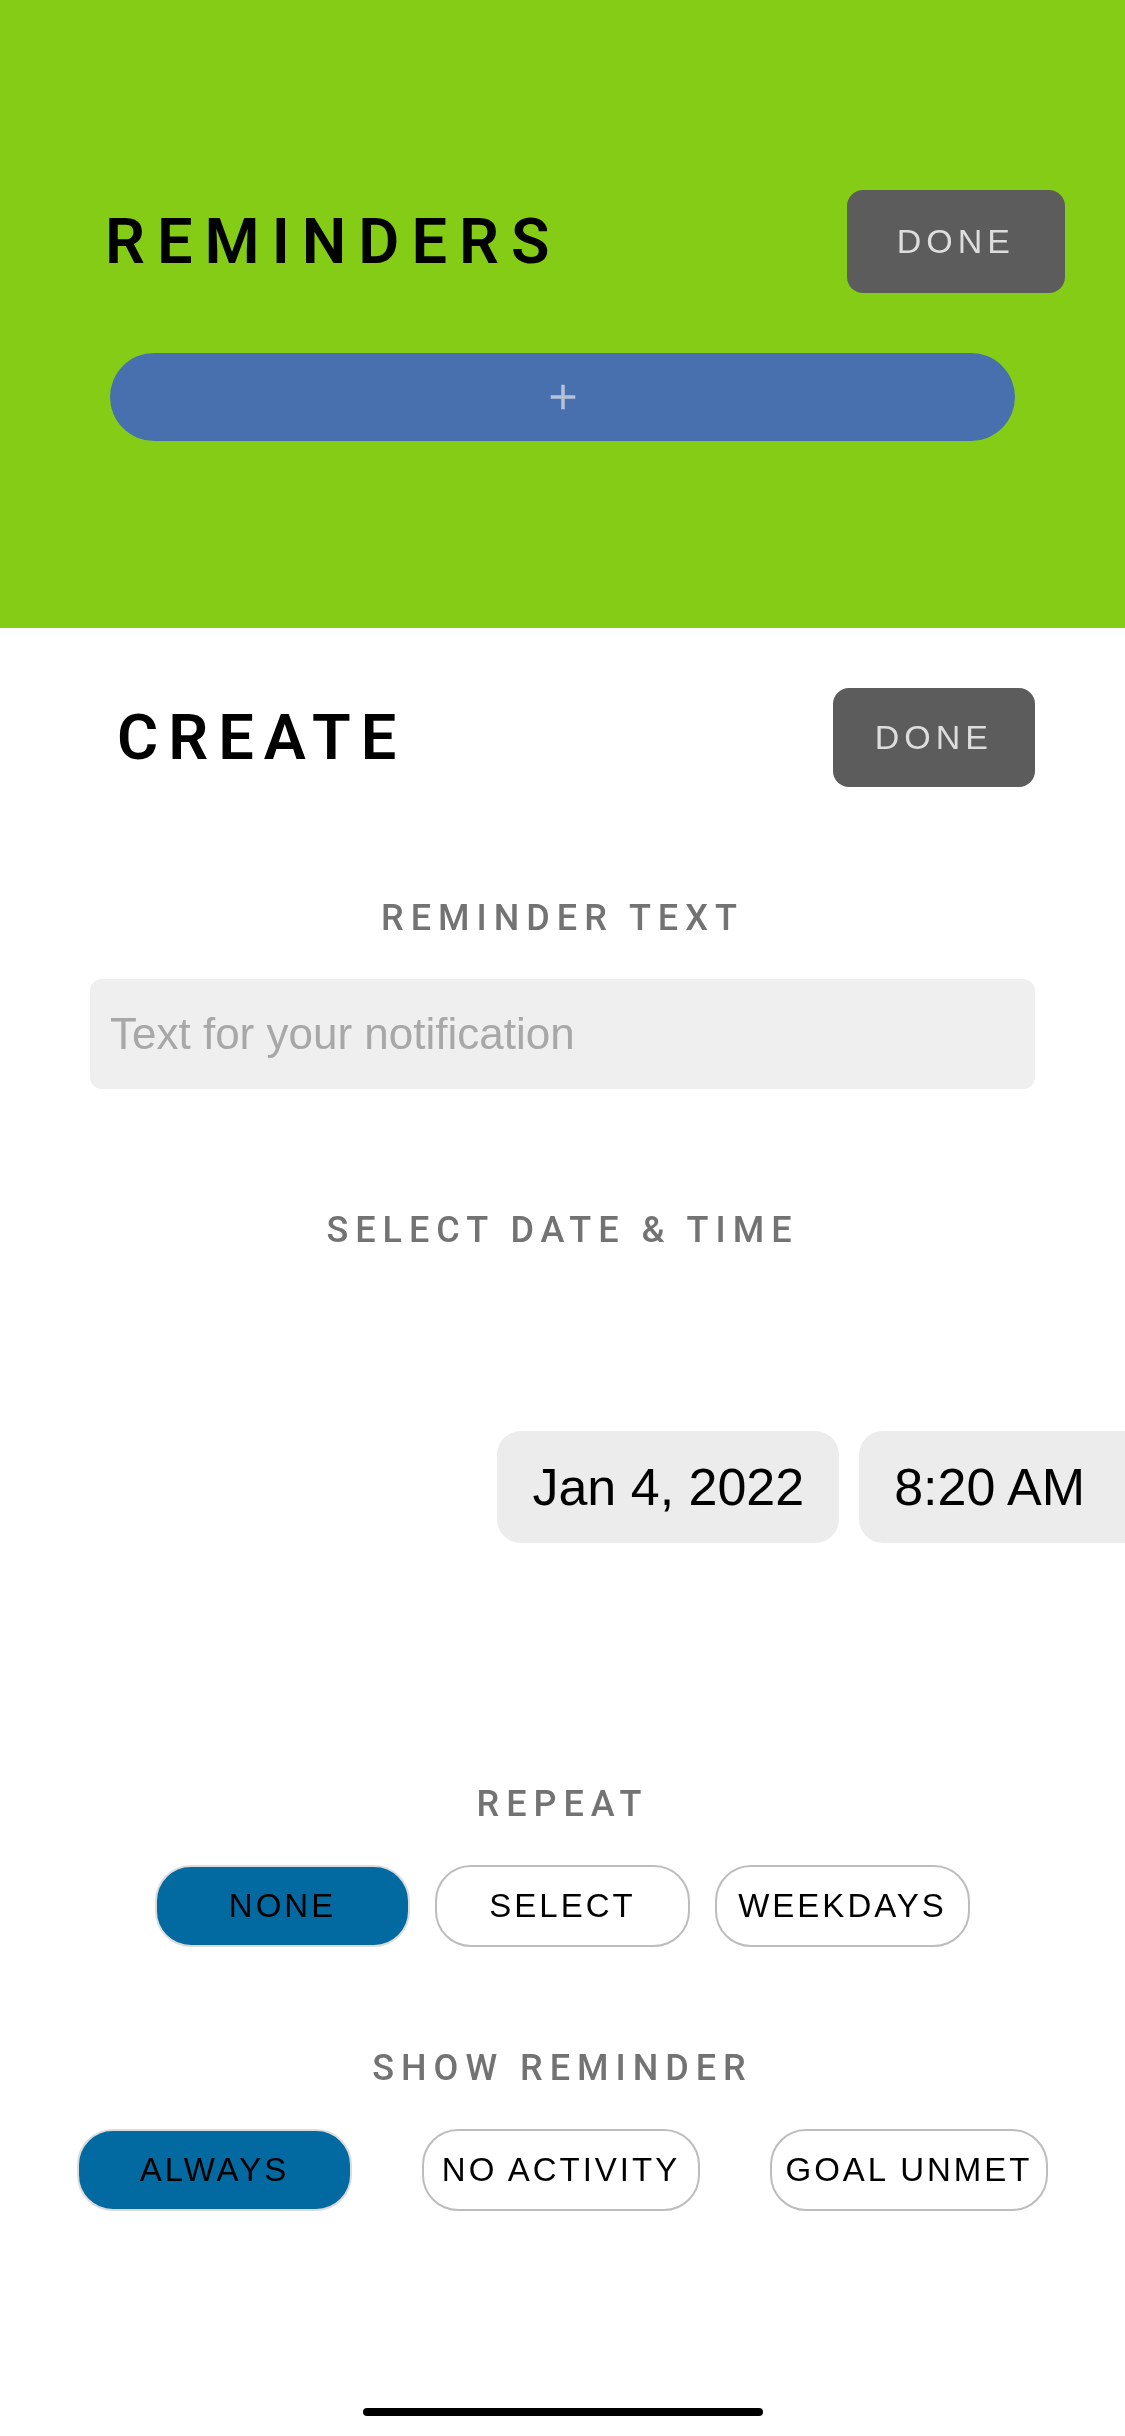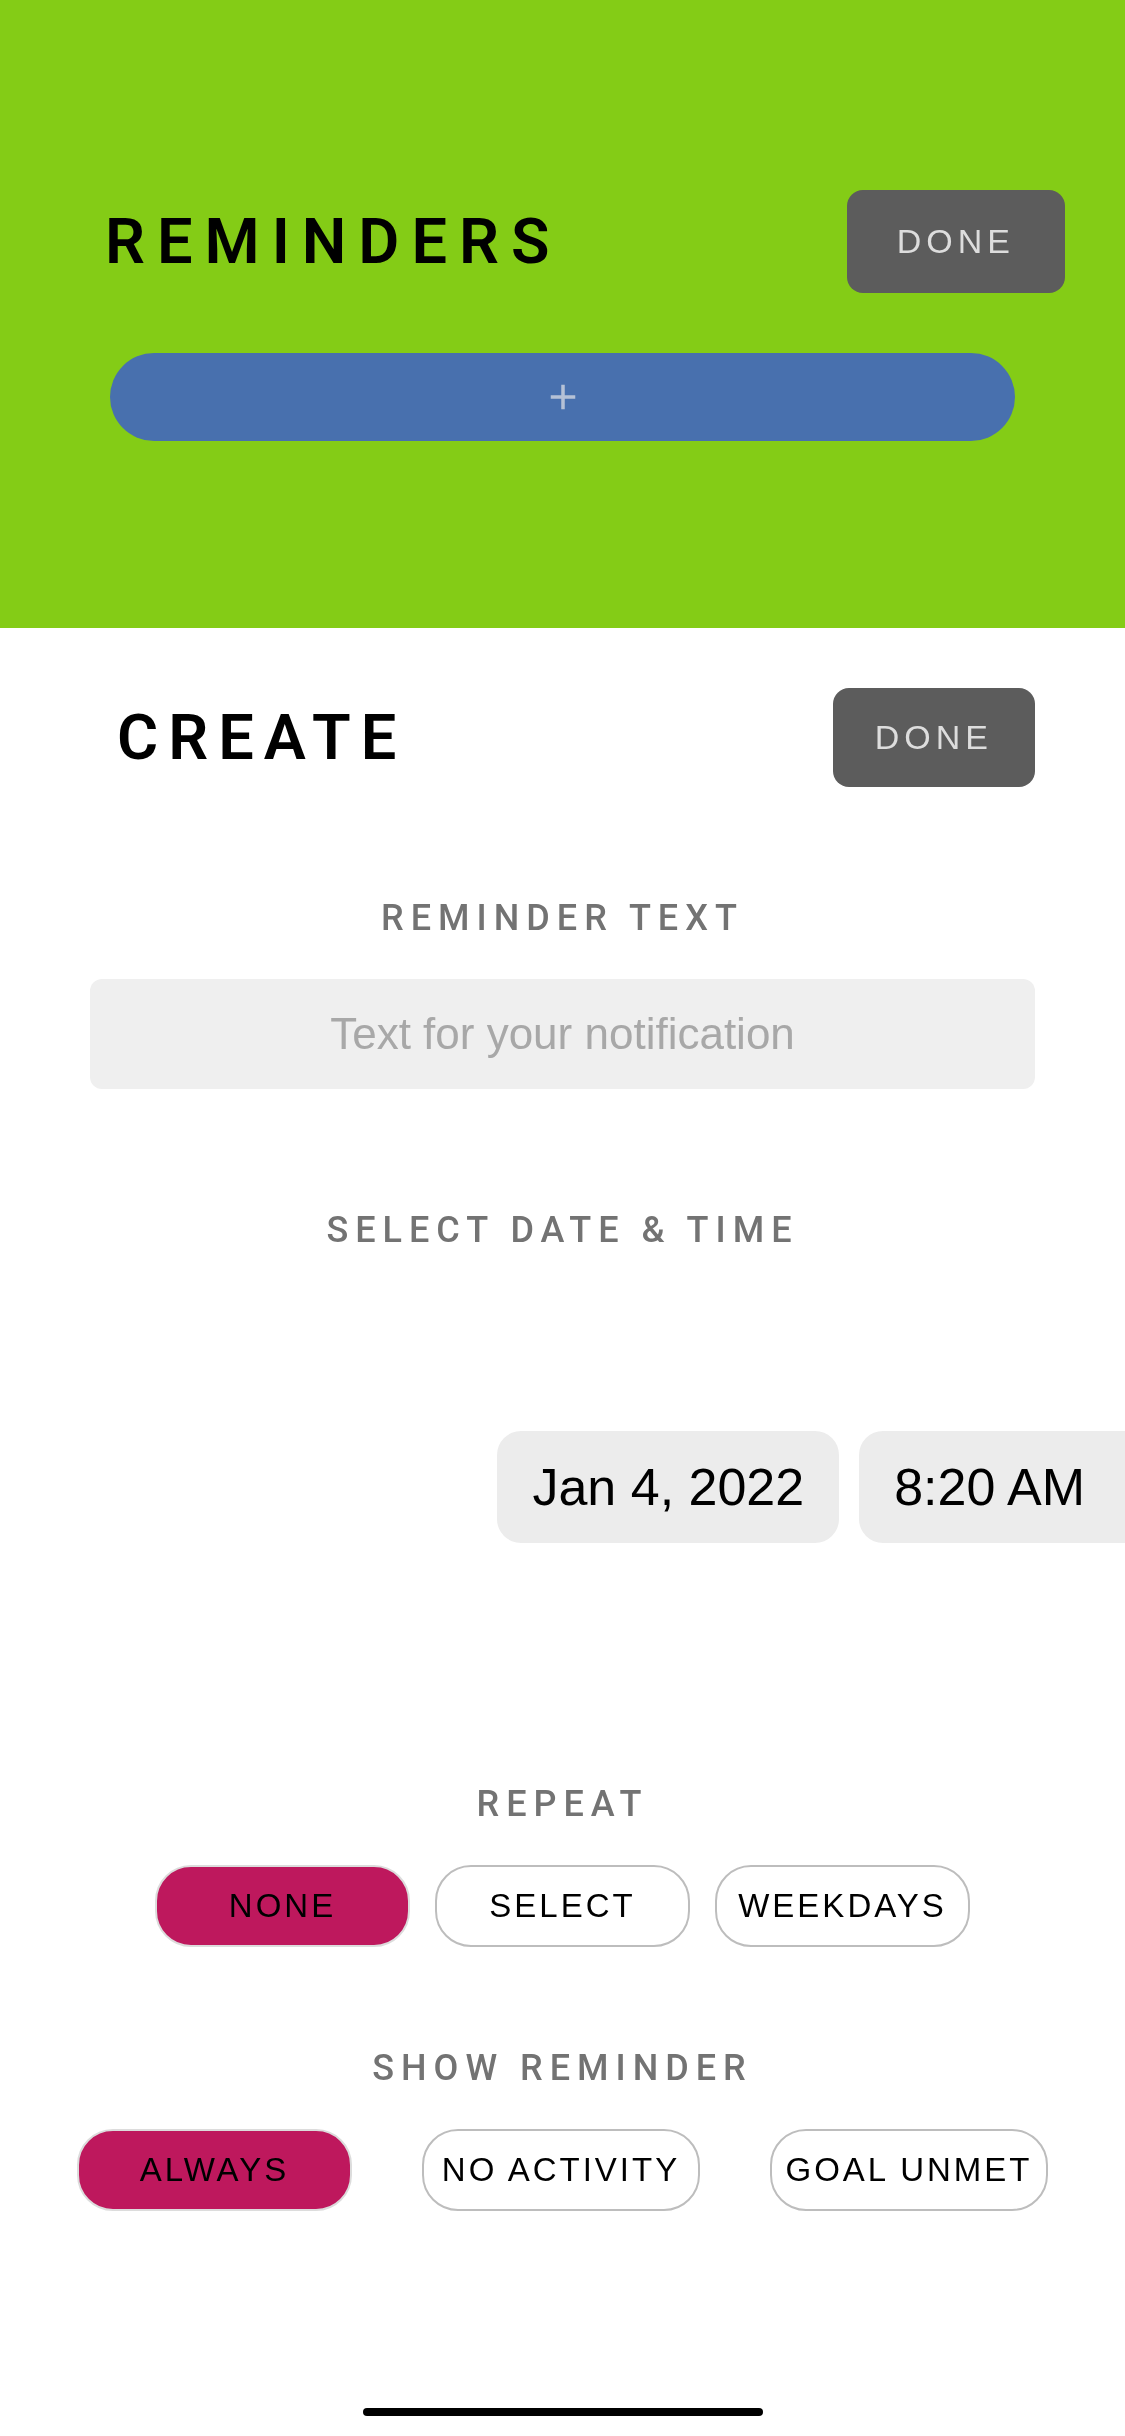--- a/index.html
+++ b/index.html
@@ -87,21 +87,20 @@
     margin-bottom: 40px;
   }
 
   .reminder-input {
     width: 100%;
     background: #efefef;
     border: none;
     border-radius: 12px;
     padding: 30px 20px;
     font-size: 44px;
-    text-align: center;
     color: #333;
     margin-bottom: 120px;
   }
   .reminder-input::placeholder { color: #a8a8a8; }
 
   .datetime-row {
     display: flex;
     justify-content: flex-end;
     gap: 20px;
     margin: 180px -90px 240px 0;
@@ -129,21 +128,21 @@
     border-radius: 36px;
     padding: 20px 0;
     font-size: 33px;
     font-weight: 500;
     letter-spacing: 3px;
     color: #000;
     cursor: pointer;
     text-align: center;
   }
   .pill.selected {
-    background: #be185d;
+    background: #0369a1;
     border-color: #dcdcdc;
   }
   .repeat-row .pill { width: 255px; }
   .show-row .pill { flex: 1; }
   .show-row { padding: 0 0px; gap: 70px; margin-top: 40px; }
   .show-row .pill:nth-child(1){ width: 275px; flex: none; }
   .show-row .pill:nth-child(2){ width: 278px; flex: none; }
   .show-row .pill:nth-child(3){ width: 278px; flex: none; }
 
   .repeat-block { margin-bottom: 100px; }

